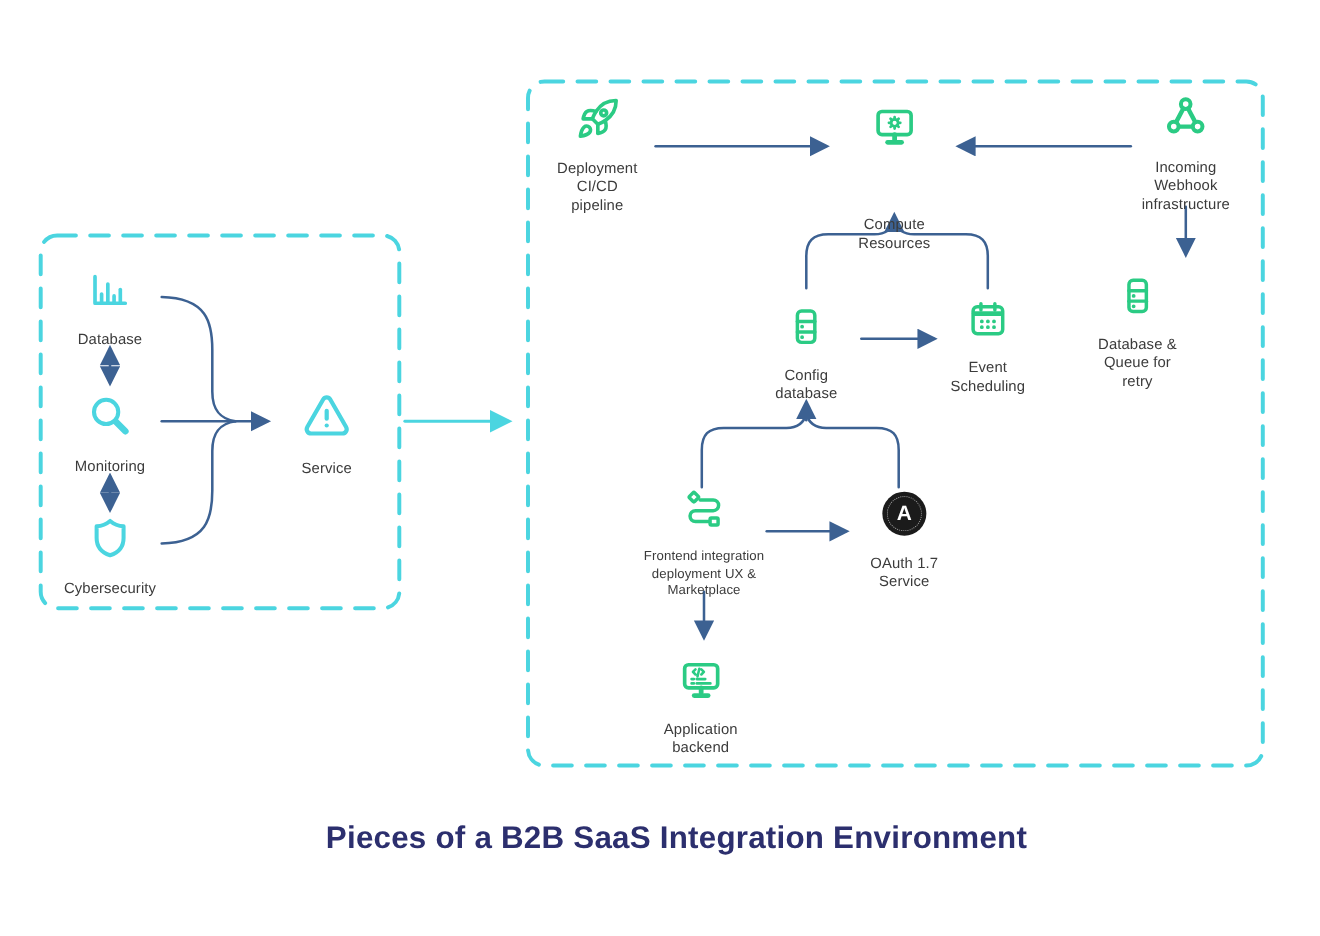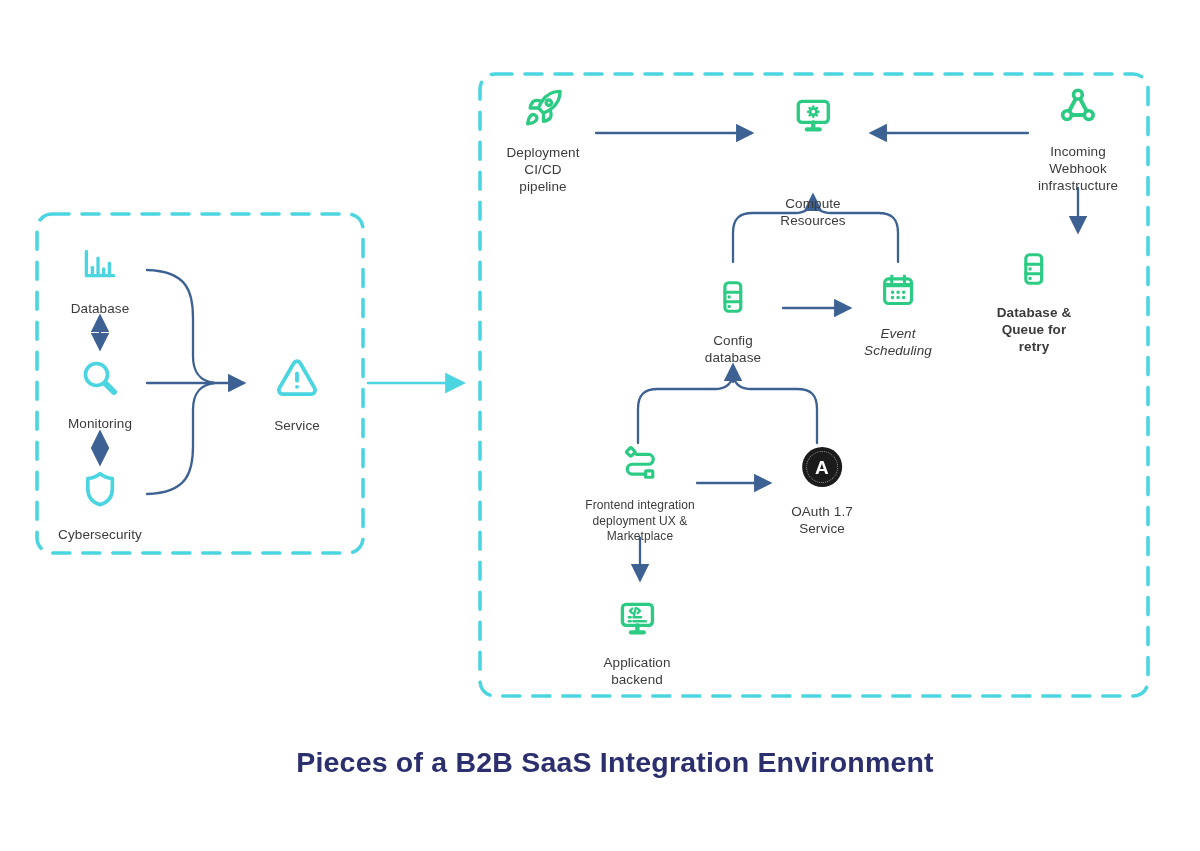--- a/index.html
+++ b/index.html
@@ -172,21 +172,21 @@
         <circle cx="12" cy="5.5" r="2.5" fill="#ffffff" stroke-width="2.1"></circle>
         <circle cx="5.8" cy="17.2" r="2.5" fill="#ffffff" stroke-width="2.1"></circle>
         <circle cx="18.2" cy="17.2" r="2.5" fill="#ffffff" stroke-width="2.1"></circle>
       </svg>
     </span>
     <div class="lbl">Incoming
 Webhook
 infrastructure</div>
   </div>
 
-  <div class="node" style="left:1034px;top:250px;font-weight:bold;">
+  <div class="node" style="left:1034px;top:250px;">
     <span class="ic green">
       <svg width="38" height="38" viewBox="0 0 24 24" stroke="currentColor" fill="none" stroke-width="2" stroke-linecap="round" stroke-linejoin="round">
         <rect x="7" y="3" width="10" height="18" rx="2.4"></rect>
         <path d="M7 9 H17"></path>
           <path d="M7 15 H17"></path>
         <path d="M9.7 12 h.01 M9.7 18 h.01" stroke-width="2.2"></path>
       </svg>
     </span>
     <div class="lbl">Database &amp;
 Queue for
@@ -199,21 +199,21 @@
         <rect x="7" y="3" width="10" height="18" rx="2.4"></rect>
         <path d="M7 9 H17"></path>
           <path d="M7 15 H17"></path>
         <path d="M9.7 12 h.01 M9.7 18 h.01" stroke-width="2.2"></path>
       </svg>
     </span>
     <div class="lbl">Config
 database</div>
   </div>
 
-  <div class="node" style="left:898px;top:271px;font-style:italic;">
+  <div class="node" style="left:898px;top:271px;">
     <span class="ic green">
       <svg width="38" height="38" viewBox="0 0 24 24" stroke="currentColor" fill="none" stroke-width="2" stroke-linecap="round" stroke-linejoin="round">
         <rect x="3.5" y="5" width="17" height="15.5" rx="2.4"></rect>
         <path d="M8 3.2 V6.8 M16 3.2 V6.8"></path>
         <path d="M4.2 8.9 H19.8" stroke-width="2.8"></path>
         <path d="M8.5 13.4h.01 M12 13.4h.01 M15.5 13.4h.01 M8.5 16.7h.01 M12 16.7h.01 M15.5 16.7h.01" stroke-width="2.2"></path>
       </svg>
     </span>
     <div class="lbl">Event
 Scheduling</div>

